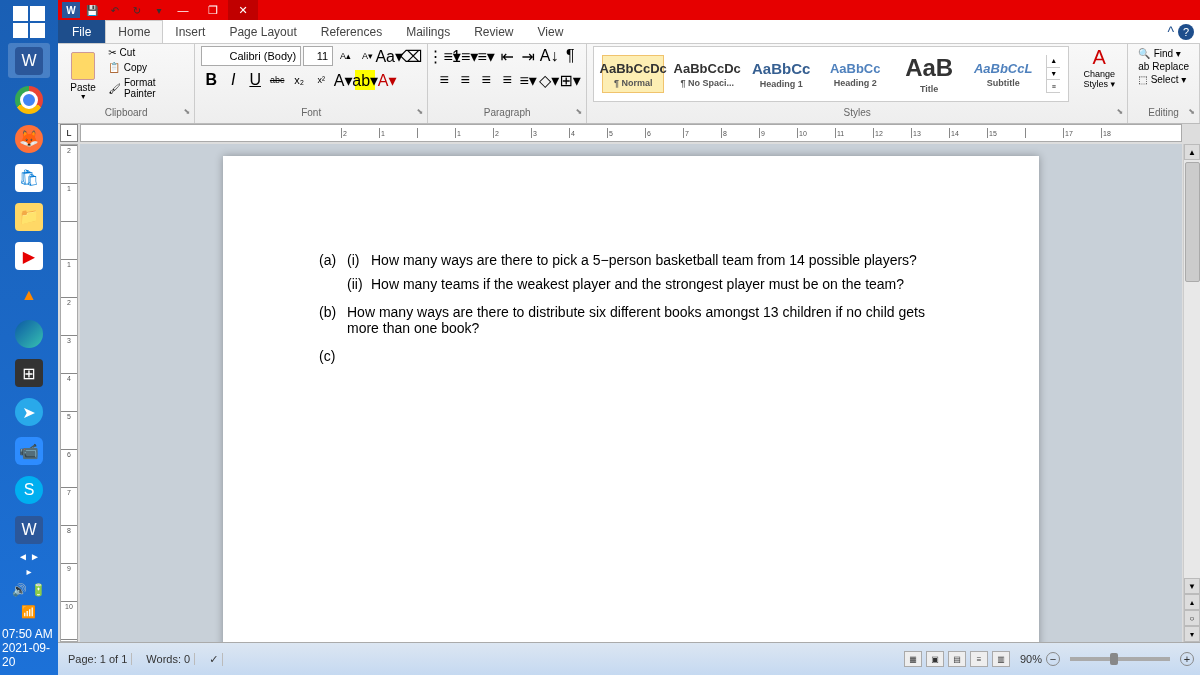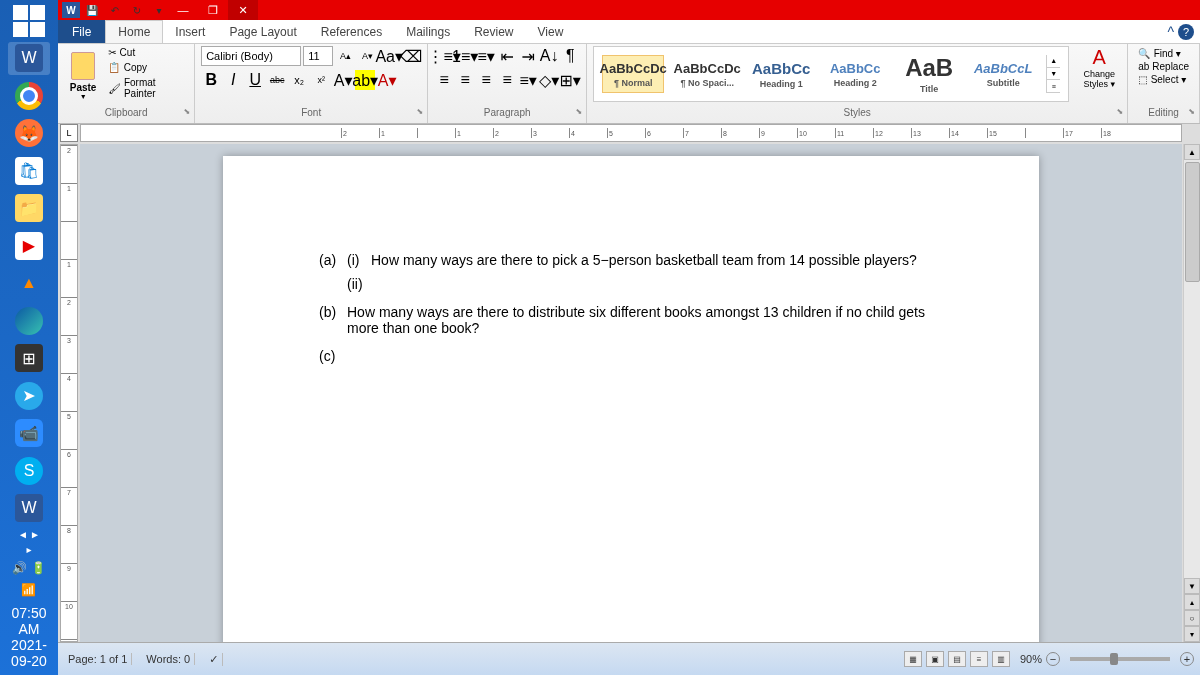--- a/index.html
+++ b/index.html
@@ -1,45 +1,45 @@
 <!DOCTYPE html>
 <html><head>
 <meta charset="utf-8">
 <style>
 * { margin: 0; padding: 0; box-sizing: border-box; font-family: 'Segoe UI', Tahoma, sans-serif; }
 body { width: 1200px; height: 675px; overflow: hidden; background: #e6e6e6; display: flex; }
 .taskbar { width: 58px; height: 100%; background: linear-gradient(180deg, #1a5fb4 0%, #1c71d8 100%); display: flex; flex-direction: column; padding: 2px 0; }
 .taskbar-icon { width: 42px; height: 38px; margin: 2px auto; display: flex; align-items: center; justify-content: center; border-radius: 3px; font-size: 20px; cursor: pointer; }
-.taskbar-bottom { margin-top: auto; text-align: center; color: #fff; font-size: 14px; padding: 4px 2px; }
+.taskbar-bottom { margin-top: auto; text-align: left; color: #fff; font-size: 12px; padding: 4px 2px; }
 .taskbar-arrows { display: flex; justify-content: center; gap: 2px; color: #fff; font-size: 10px; margin: 2px 0; }
 .taskbar-tray { display: flex; justify-content: center; gap: 4px; color: #fff; font-size: 12px; margin: 4px 0; }
 .main { flex: 1; display: flex; flex-direction: column; height: 100%; }
 .titlebar { height: 20px; background: #e60000; display: flex; align-items: center; padding: 0 4px; }
 .titlebar-qat { display: flex; gap: 4px; align-items: center; }
 .qat-btn { width: 18px; height: 16px; display: flex; align-items: center; justify-content: center; font-size: 10px; color: #333; }
 .titlebar-title { flex: 1; text-align: center; color: #000; font-size: 12px; }
 .titlebar-controls { display: flex; }
 .titlebar-btn { width: 30px; height: 20px; display: flex; align-items: center; justify-content: center; color: #fff; font-size: 11px; cursor: pointer; }
 .titlebar-btn.close { background: #c00000; }
 .ribbon-tabs { height: 24px; background: #fff; display: flex; align-items: stretch; border-bottom: 1px solid #ccc; }
 .file-tab { background: #1e4e8c; color: #fff; padding: 0 14px; display: flex; align-items: center; font-size: 12px; cursor: pointer; }
 .ribbon-tab { padding: 0 12px; display: flex; align-items: center; font-size: 12px; color: #444; cursor: pointer; }
 .ribbon-tab.active { background: #f5f5f5; border: 1px solid #ccc; border-bottom: none; }
 .ribbon-help { margin-left: auto; padding: 0 6px; display: flex; align-items: center; gap: 4px; color: #1e4e8c; font-size: 14px; }
 .ribbon { height: 80px; background: linear-gradient(180deg, #f8f8f8 0%, #eeeeee 100%); border-bottom: 1px solid #bbb; display: flex; }
 .ribbon-group { border-right: 1px solid #ccc; padding: 2px 6px; display: flex; flex-direction: column; }
 .ribbon-group-body { flex: 1; display: flex; align-items: flex-start; gap: 4px; }
 .ribbon-group-label { text-align: center; font-size: 10px; color: #666; height: 14px; position: relative; }
 .ribbon-group-label::after { content: '⬊'; position: absolute; right: -2px; font-size: 8px; color: #888; }
-.paste-btn { width: 40px; height: 60px; display: flex; flex-direction: column; align-items: center; justify-content: center; font-size: 10px; cursor: pointer; font-weight: bold; }
+.paste-btn { width: 40px; height: 60px; display: flex; flex-direction: column; align-items: center; justify-content: center; font-size: 10px; cursor: pointer; }
 .paste-icon { width: 24px; height: 28px; background: #ffd966; border: 1px solid #c99; border-radius: 2px; margin-bottom: 2px; }
 .clip-col { display: flex; flex-direction: column; gap: 2px; font-size: 10px; }
 .clip-item { display: flex; align-items: center; gap: 3px; cursor: pointer; padding: 1px 2px; }
 .font-row { display: flex; gap: 2px; align-items: center; margin-bottom: 4px; }
-.font-select { border: 1px solid #aaa; background: #fff; font-size: 11px; padding: 1px 4px; height: 20px; }
+.font-select { border: 1px solid #aaa; background: #fff; font-size: 11px; padding: 1px 4px; height: 20px; text-align: right; }
 .font-btn { width: 20px; height: 20px; display: flex; align-items: center; justify-content: center; font-size: 16px; cursor: pointer; border: 1px solid transparent; }
 .font-col { display: flex; flex-direction: column; }
 .font-sz-btn { font-size: 9px; }
 .para-row { display: flex; gap: 1px; align-items: center; margin-bottom: 4px; }
 .styles-gallery { display: flex; gap: 12px; height: 56px; align-items: stretch; border: 1px solid #ccc; background: #fff; padding: 8px; font-weight: bold; }
 .style-item { width: 62px; display: flex; flex-direction: column; align-items: center; justify-content: center; border: 1px solid transparent; cursor: pointer; }
 .style-item.active { border-color: #f0c36d; background: #fdeeb3; }
 .style-preview { font-size: 13px; color: #333; }
 .style-name { font-size: 9px; color: #555; margin-top: 2px; }
 .gallery-spin { width: 14px; display: flex; flex-direction: column; border-left: 1px solid #ccc; }
@@ -366,20 +366,21 @@
     <div class="doc-scroll">
       <div class="page">
         <div class="para">
           <span class="para-label">(a)</span>
           <span class="para-sub">(i)</span>
           <span>How many ways are there to pick a 5−person basketball team from 14 possible players?</span>
         </div>
         <div class="para">
           <span class="para-label"></span>
           <span class="para-sub">(ii)</span>
+          <span>How many teams if the weakest player and the strongest player must be on the team?</span>
         </div>
         <div class="para" style="margin-top:12px">
           <span class="para-label">(b)</span>
           <span>How many ways are there to distribute six different books amongst 13 children if no child gets more than one book?</span>
         </div>
         <div class="para" style="margin-top:12px">
           <span class="para-label">(c)</span>
         </div>
       </div>
     </div>

